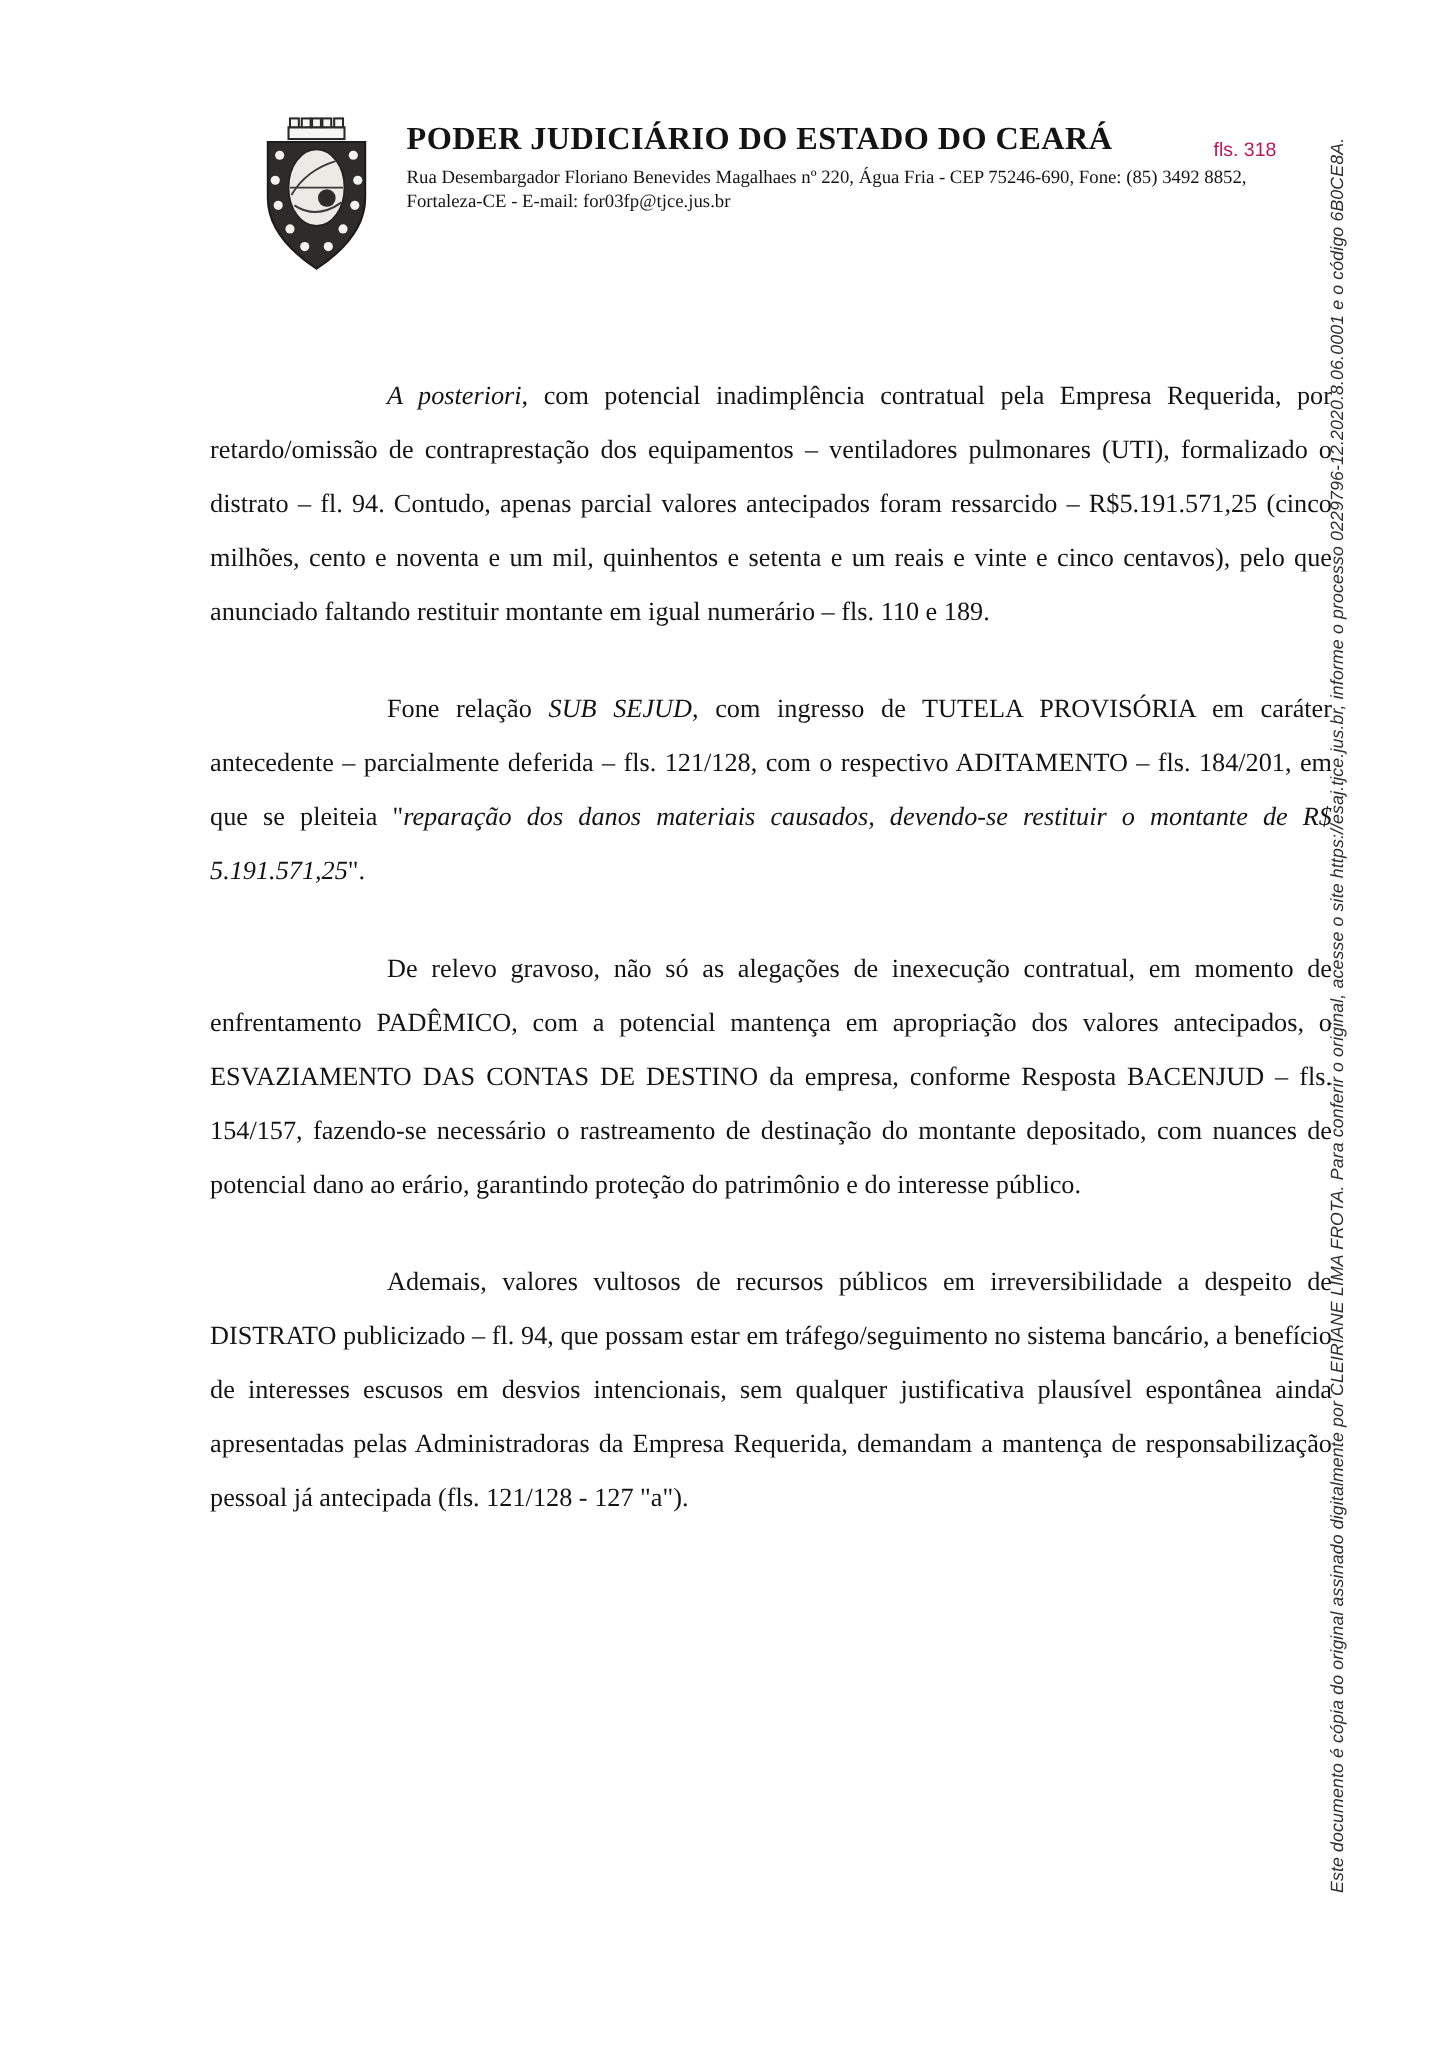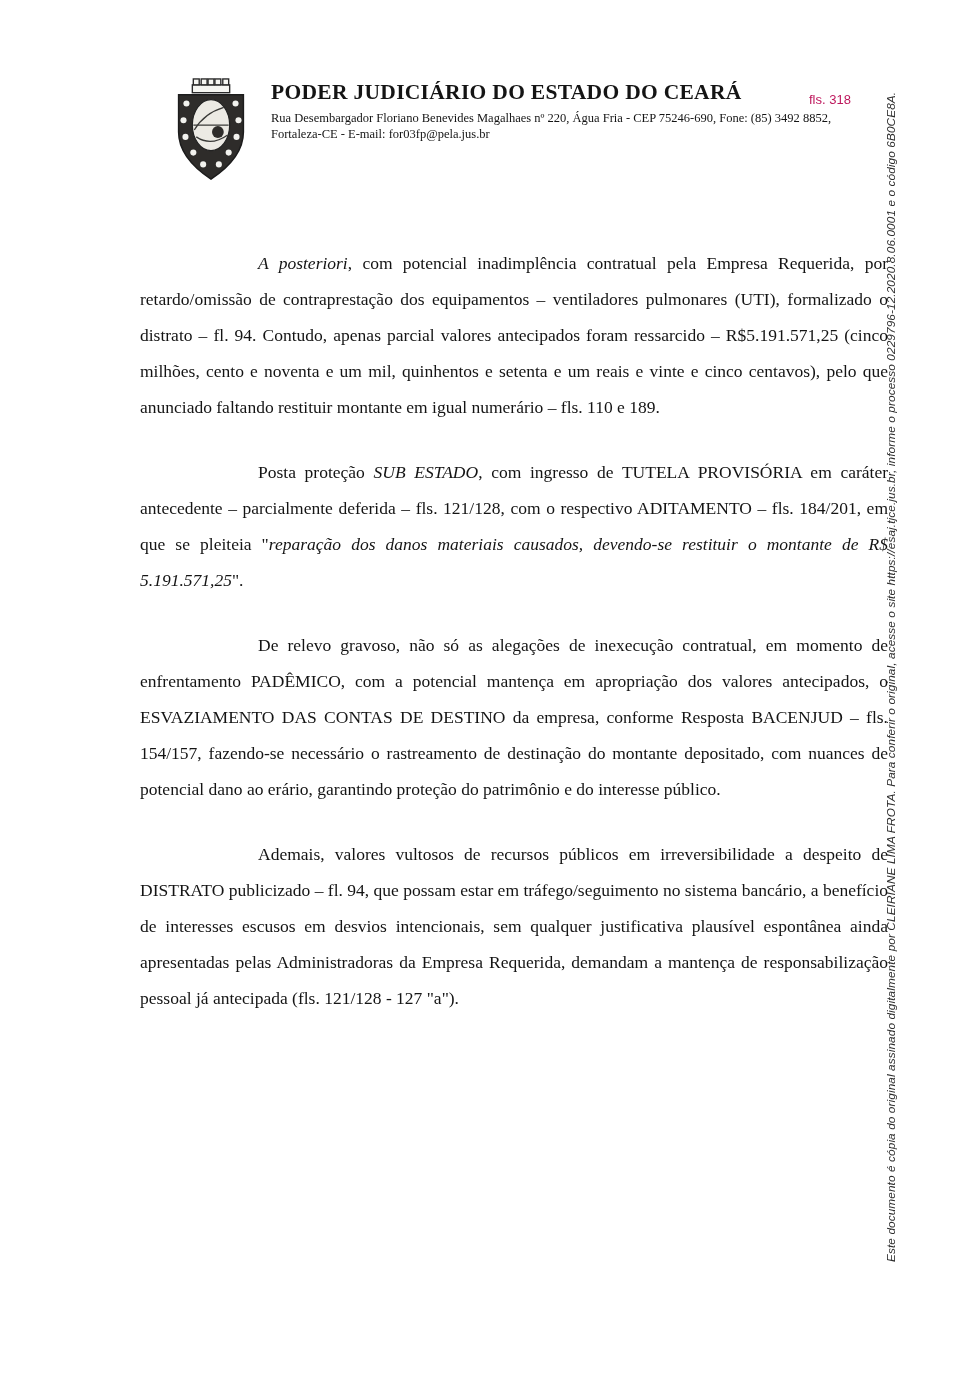--- a/index.html
+++ b/index.html
@@ -132,27 +132,27 @@
         <path d="M27,50 H63"></path>
         <path d="M30,62 Q45,72 62,60"></path>
       </g>
       <circle cx="52" cy="57" r="6" fill="#2e2c2a"></circle>
     </svg>
   </div>
 
   <div class="header-block">
     <div class="court">PODER JUDICIÁRIO DO ESTADO DO CEARÁ</div>
     <div class="addr first">Rua Desembargador Floriano Benevides Magalhaes nº 220, Água Fria - CEP 75246-690, Fone: (85) 3492 8852,</div>
-    <div class="addr">Fortaleza-CE - E-mail: for03fp@pela.jus.br</div>
+    <div class="addr">Fortaleza-CE - E-mail: for03fp@tjce.jus.br</div>
   </div>
 
   <div class="fls">fls. 318</div>
 
   <div class="doc-body">
       <p class="indent"><span class="it">A posteriori</span><span>, com potencial inadimplência contratual pela Empresa Requerida, por retardo/omissão de contraprestação dos equipamentos – ventiladores pulmonares (UTI), formalizado o distrato – fl. 94. Contudo, apenas parcial valores antecipados foram ressarcido – R$5.191.571,25 (cinco milhões, cento e noventa e um mil, quinhentos e setenta e um reais e vinte e cinco centavos), pelo que anunciado faltando restituir montante em igual numerário – fls. 110 e 189.</span></p>
-      <p class="indent"><span>Posta proteção </span><span class="it">SUB ESTADO</span><span>, com ingresso de TUTELA PROVISÓRIA em caráter antecedente – parcialmente deferida – fls. 121/128, com o respectivo ADITAMENTO – fls. 184/201, em que se pleiteia "</span><span class="it">reparação dos danos materiais causados, devendo-se restituir o montante de R$ 5.191.571,25</span><span>".</span></p>
+      <p class="indent"><span>Fone relação </span><span class="it">SUB SEJUD</span><span>, com ingresso de TUTELA PROVISÓRIA em caráter antecedente – parcialmente deferida – fls. 121/128, com o respectivo ADITAMENTO – fls. 184/201, em que se pleiteia "</span><span class="it">reparação dos danos materiais causados, devendo-se restituir o montante de R$ 5.191.571,25</span><span>".</span></p>
       <p class="indent"><span>De relevo gravoso, não só as alegações de inexecução contratual, em momento de enfrentamento PADÊMICO, com a potencial mantença em apropriação dos valores antecipados, o ESVAZIAMENTO DAS CONTAS DE DESTINO da empresa, conforme Resposta BACENJUD – fls. 154/157, fazendo-se necessário o rastreamento de destinação do montante depositado, com nuances de potencial dano ao erário, garantindo proteção do patrimônio e do interesse público.</span></p>
       <p class="indent"><span>Ademais, valores vultosos de recursos públicos em irreversibilidade a despeito de DISTRATO publicizado – fl. 94, que possam estar em tráfego/seguimento no sistema bancário, a benefício de interesses escusos em desvios intencionais, sem qualquer justificativa plausível espontânea ainda apresentadas pelas Administradoras da Empresa Requerida, demandam a mantença de responsabilização pessoal já antecipada (fls. 121/128 - 127 "a").</span></p>
     </div>
 
   <div class="signature-strip">Este documento é cópia do original assinado digitalmente por CLEIRIANE LIMA FROTA. Para conferir o original, acesse o site https://esaj.tjce.jus.br, informe o processo 0229796-12.2020.8.06.0001 e o código 6B0CE8A.</div>
 
 </div>
 
 </body></html>

